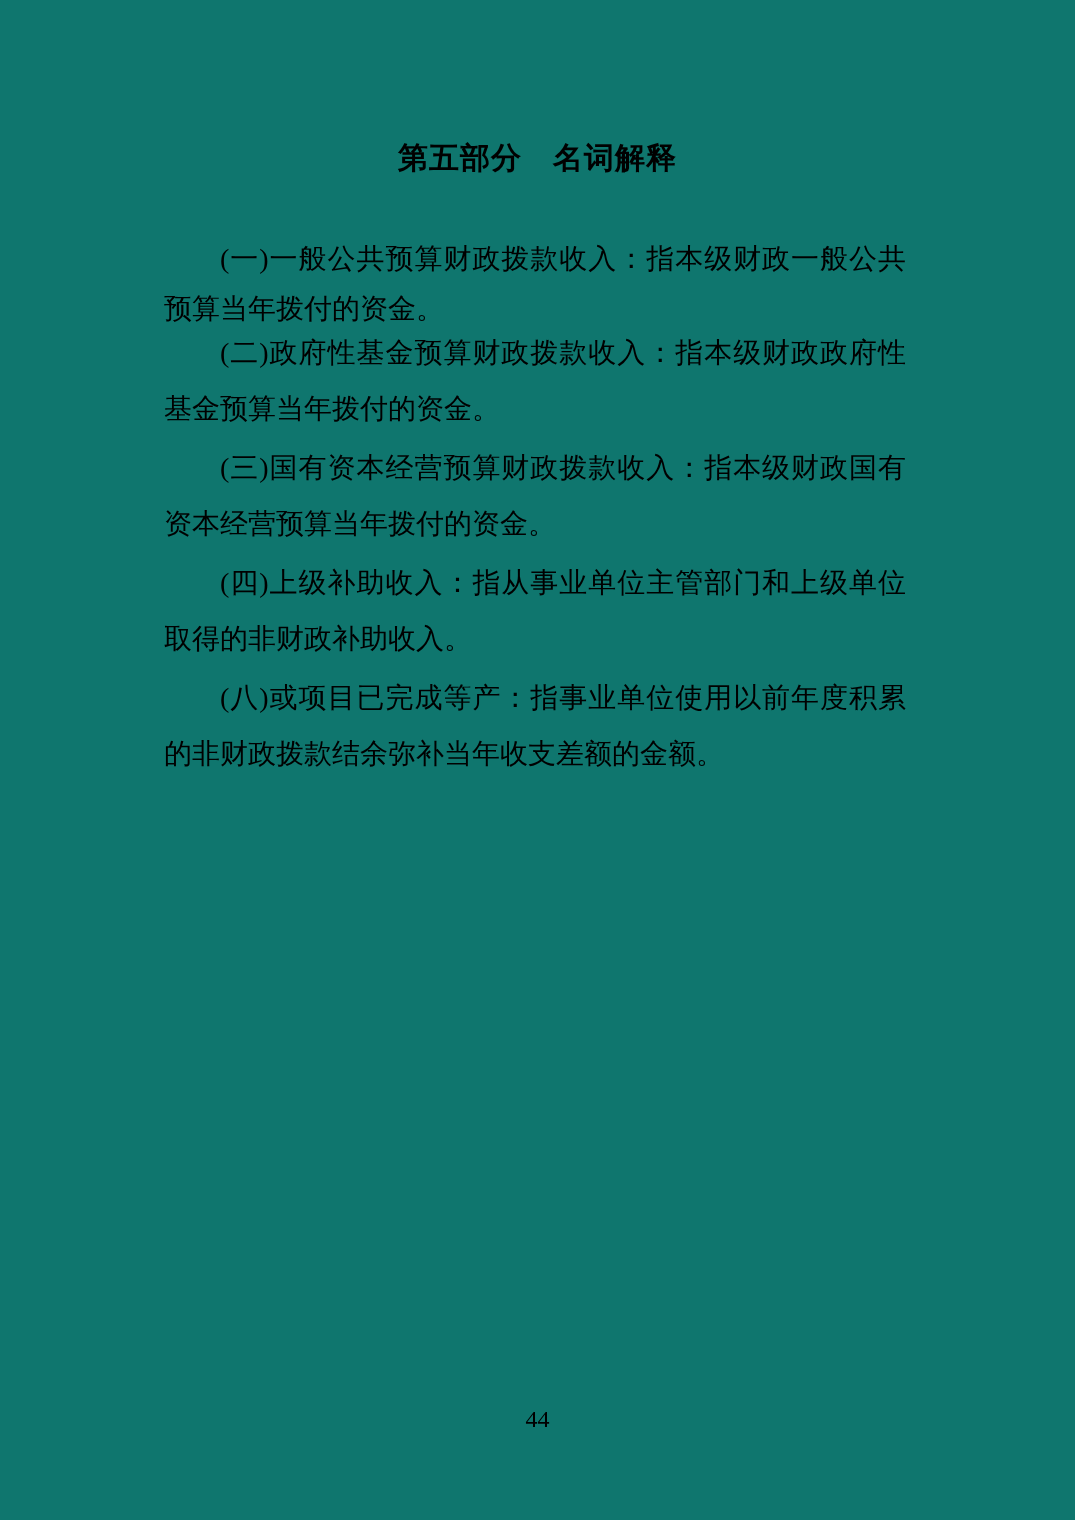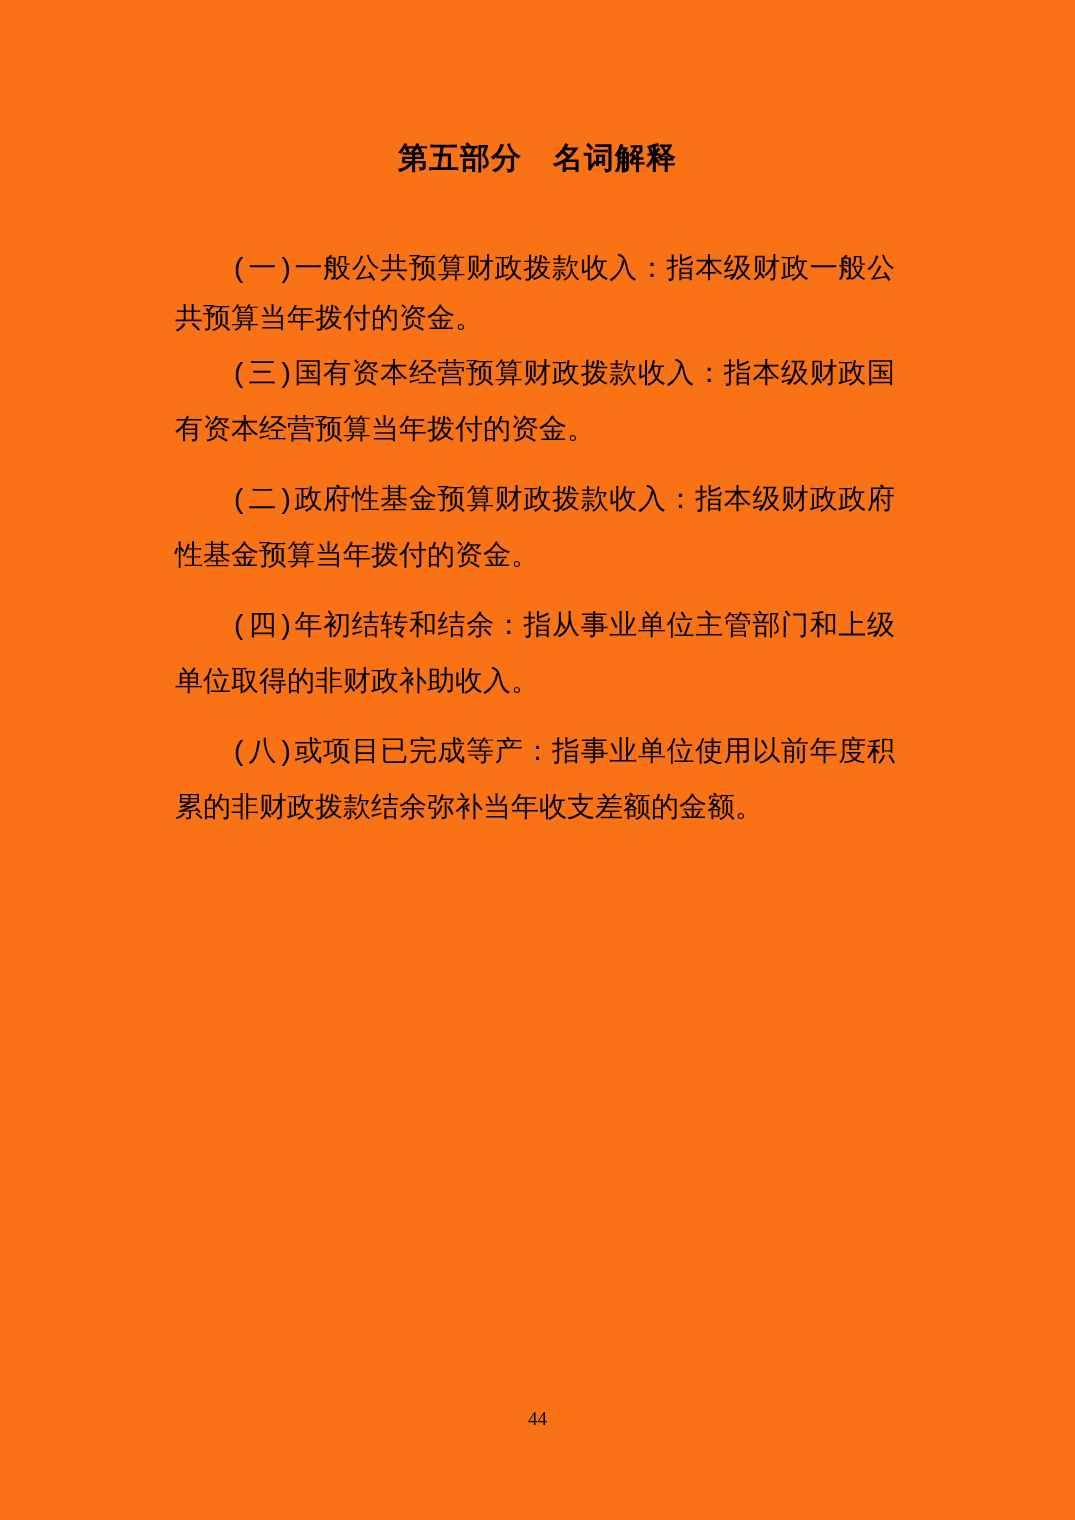--- a/index.html
+++ b/index.html
@@ -4,21 +4,21 @@
 <style>
   html, body {
     margin: 0;
     padding: 0;
     background: #ffffff;
   }
   .page {
     position: relative;
     width: 1075px;
     height: 1520px;
-    background: #f97316;
+    background: #0f766e;
     color: #000000;
     font-family: "Liberation Serif", "DejaVu Serif", serif;
     overflow: hidden;
   }
   .doc-title {
     position: absolute;
     top: 140px;
     left: 0;
     width: 100%;
     text-align: center;
@@ -32,50 +32,49 @@
     position: absolute;
     top: 231px;
     left: 161px;
     width: 748px;
     font-size: 28px;
     line-height: 56px;
     text-align: justify;
     text-justify: inter-character;
   }
   .content p {
-    margin: 14px;
+    margin: 3px;
     padding: 0;
     text-indent: 2em;
-    font-family: Liberation Mono, monospace;
   }
   
   .content p.para-first {
     line-height: 50px;
     margin-bottom: -12px;
   }
   .page-number {
     position: absolute;
     top: 1407px;
     left: 0;
     width: 100%;
     text-align: center;
-    font-size: 19px;
+    font-size: 24px;
     line-height: 24px;
   }
 </style>
 </head>
 <body>
 
 <div class="page">
 
   <div class="doc-title">第五部分　名词解释</div>
 
   <div class="content">
     <p class="para-first">(一)一般公共预算财政拨款收入：指本级财政一般公共预算当年拨付的资金。</p>
+    <p>(二)政府性基金预算财政拨款收入：指本级财政政府性基金预算当年拨付的资金。</p>
     <p>(三)国有资本经营预算财政拨款收入：指本级财政国有资本经营预算当年拨付的资金。</p>
-    <p>(二)政府性基金预算财政拨款收入：指本级财政政府性基金预算当年拨付的资金。</p>
-    <p>(四)年初结转和结余：指从事业单位主管部门和上级单位取得的非财政补助收入。</p>
+    <p>(四)上级补助收入：指从事业单位主管部门和上级单位取得的非财政补助收入。</p>
     <p>(八)或项目已完成等产：指事业单位使用以前年度积累的非财政拨款结余弥补当年收支差额的金额。</p>
   </div>
 
   <div class="page-number">44</div>
 
 </div>
 
 </body></html>

